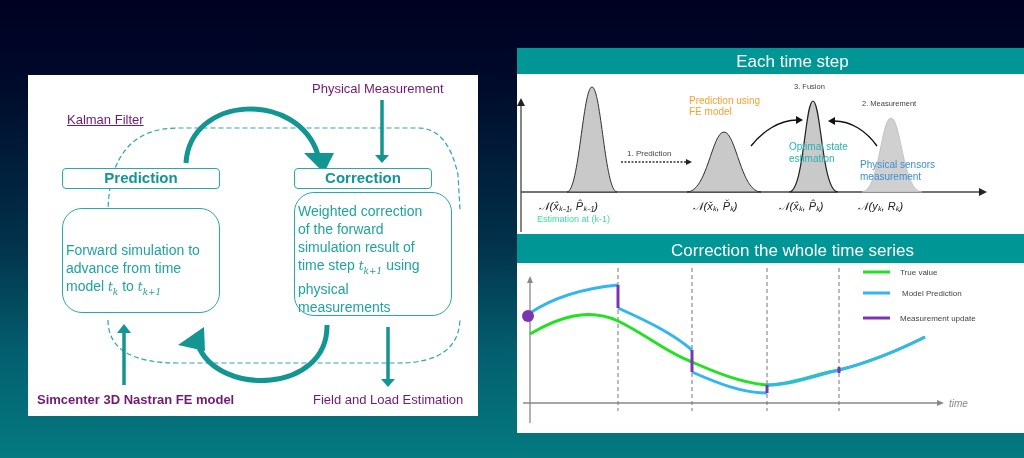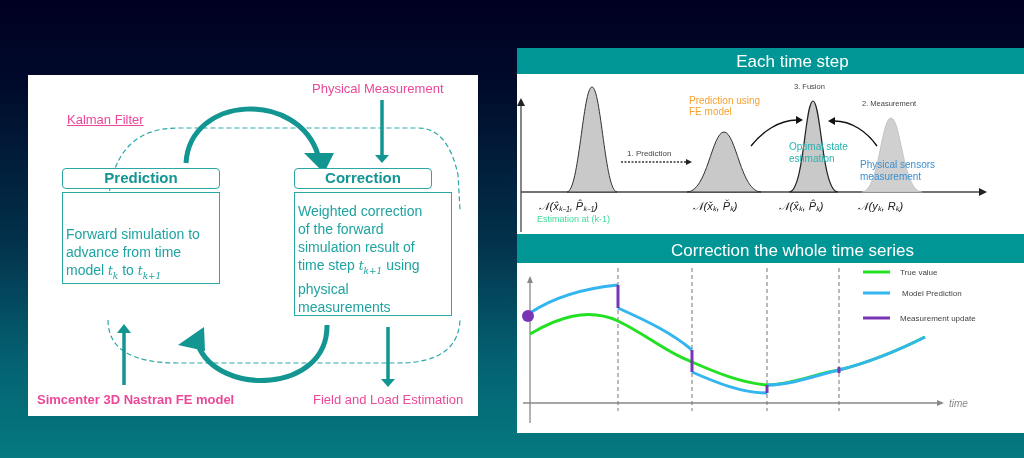--- a/index.html
+++ b/index.html
@@ -11,28 +11,28 @@
   .panel { position:absolute; background:#ffffff; }
   #left-panel { left:28px; top:75px; width:450px; height:341px; }
   #right-panel { left:517px; top:48px; width:523px; height:385px; background:#ffffff;padding-left:28px; }
   .teal-header {
     position:absolute; left:0; width:100%; background:#009695;
     color:#ffffff; text-align:center; font-size:17px;
   }
   #hdr-each { top:0; height:26px; line-height:28px; }
   #hdr-whole { top:186px; height:29px; line-height:34px; }
   .abs { position:absolute; white-space:nowrap; }
-  .teal-text { color:#ec4899; }
+  .teal-text { color:#701a75; }
   .box-header {
     position:absolute; border:1.5px solid #2aa8a6; border-radius:4px;
     color:#139592; font-weight:bold; font-size:15px; text-align:center;
     line-height:18px; background:#ffffff; box-sizing:border-box;
   }
   .box-body {
-    position:absolute; border:1.5px solid #2aa8a6; border-radius:0;
+    position:absolute; border:1.5px solid #2aa8a6; border-radius:20px;
     color:#1fa3a1; font-size:14px; line-height:18px; background:#ffffff;
     box-sizing:border-box; padding:0 0 0 3px;
   }
   .math { font-family:"DejaVu Serif", serif; font-style:italic; font-size:12px; }
   sub.math { font-size:9px; }
   svg text { font-family:"Liberation Sans", sans-serif; }
 </style>
 </head>
 <body>
 
@@ -57,21 +57,21 @@
     <line x1="360" y1="252" x2="360" y2="306" stroke="#139592" stroke-width="3.5"></line>
     <polygon points="353,304 367,304 360,312" fill="#139592"></polygon>
   </svg>
 
   <div class="abs teal-text" style="left:39px;top:37px;font-size:13px;text-decoration:underline;">Kalman Filter</div>
   <div class="abs teal-text" style="left:284px;top:6px;font-size:13px;">Physical Measurement</div>
   <div class="abs teal-text" style="left:9px;top:317px;font-size:13px;font-weight:bold;">Simcenter 3D Nastran FE model</div>
   <div class="abs teal-text" style="left:285px;top:317px;font-size:13px;">Field and Load Estimation</div>
 
   <div class="box-header" style="left:34px;top:93px;width:158px;height:21px;">Prediction</div>
-  <div class="box-body" style="left:34px;top:117px;width:158px;height:92px;">
+  <div class="box-body" style="left:34px;top:133px;width:158px;height:105px;">
     <div style="margin-top:32px;">Forward simulation to</div>
     <div>advance from time</div>
     <div><span>model </span><span class="math">t</span><sub class="math">k</sub><span> to </span><span class="math">t</span><sub class="math">k+1</sub></div>
   </div>
 
   <div class="box-header" style="left:266px;top:93px;width:138px;height:21px;">Correction</div>
   <div class="box-body" style="left:266px;top:117px;width:158px;height:124px;">
     <div style="margin-top:9px;">Weighted correction</div>
     <div>of the forward</div>
     <div>simulation result of</div>

